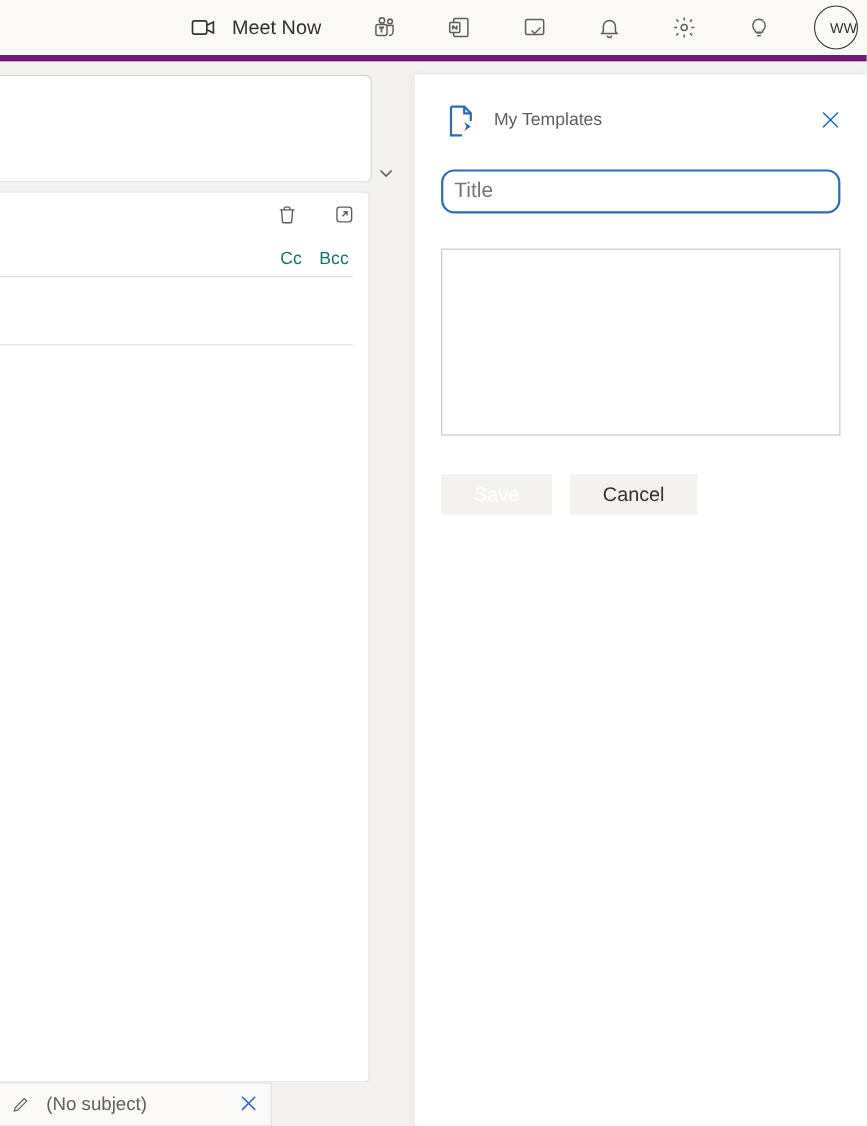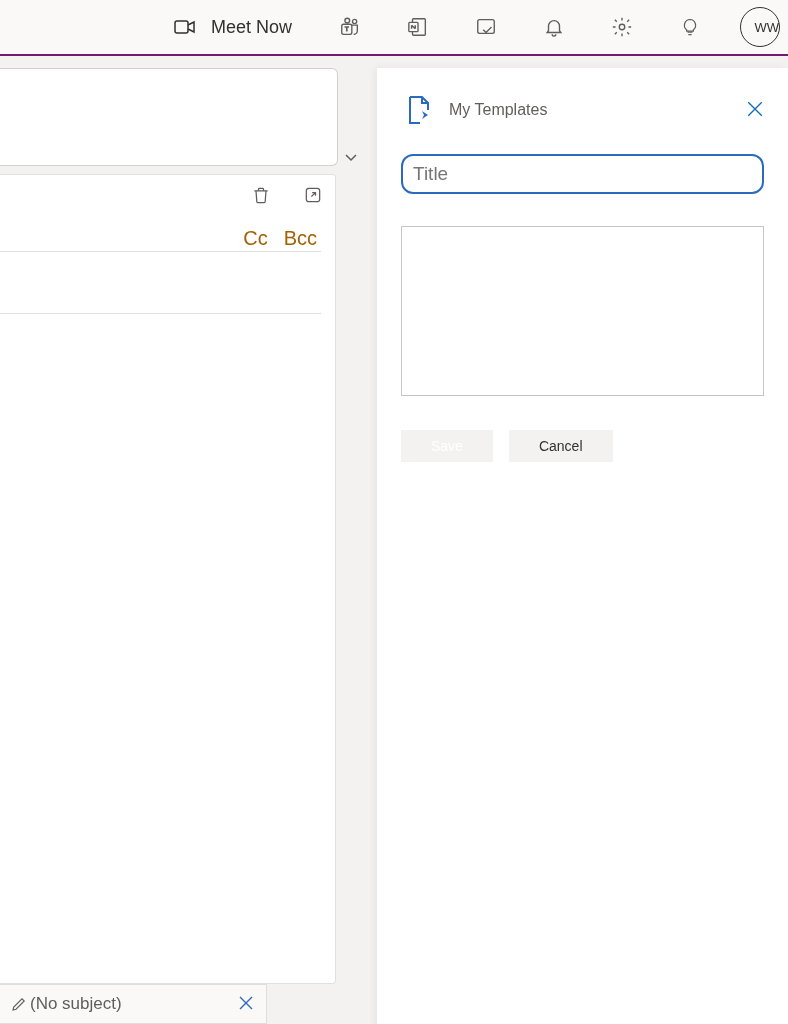--- a/index.html
+++ b/index.html
@@ -16,21 +16,21 @@
   
   .topbar {
     height: 56px;
     width: 100%;
     display: flex;
     align-items: center;
     justify-content: flex-end;
     padding: 0 8px 0 0;
     gap: 20px;
     background: #faf9f8;
-    border-bottom: 2px solid #701a75;
+    border-bottom: 6px solid #701a75;
   }
   .meet-now {
     display: flex; align-items: center; gap: 14px;
     padding: 6px 14px;
     font-size: 18px;
     color: #323130;
     cursor: pointer;
     border-radius: 2px;
   }
   .top-icon {
@@ -111,22 +111,22 @@
   .recip-line {
     position: absolute;
     left: 0; right: 14px;
     border-bottom: 1px solid #e1dfdd;
   }
   .recip-line.one { top: 76px; }
   .cc-bcc {
     position: absolute;
     right: 18px; top: 52px;
     display: flex; gap: 16px;
-    font-size: 20px;
-    color: #a16207;
+    font-size: 16px;
+    color: #0f766e;
   }
   .cc-bcc span { cursor: pointer; }
   .recip-line.two { top: 138px; }
 
   
   .panel {
     position: absolute;
     right: 0; top: 12px;
     width: 411px;
     height: 968px;
@@ -175,45 +175,45 @@
     padding: 8px;
     font-size: 15px;
     font-family: inherit;
   }
   .panel-buttons {
     display: flex; gap: 16px;
     margin-top: 30px;
   }
   .btn {
     padding: 8px 30px;
-    font-size: 14px;
+    font-size: 18px;
     border: none;
     cursor: pointer;
     font-family: inherit;
   }
   .btn.save {
     background: #f3f2f1;
     color: #ffffff;
   }
   .btn.cancel {
     background: #f3f2f1;
     color: #323130;
   }
 
   
   .bottom-tab {
     position: absolute;
     left: 0; bottom: 0;
-    width: 267px; height: 40px;
+    width: 247px; height: 40px;
     background: #faf9f8;
     border: 1px solid #e1dfdd;
     border-left: none;
     display: flex; align-items: center;
     padding: 0 10px;
-    gap: 2px;
+    gap: 14px;
     font-size: 17px;
     color: #605e5c;
   }
   .bottom-tab .label { flex:1; }
   .bottom-tab .close-draft {
     color: #2b6bbf;
     cursor: pointer;
     width: 18px; height: 18px;
   }
 </style>

